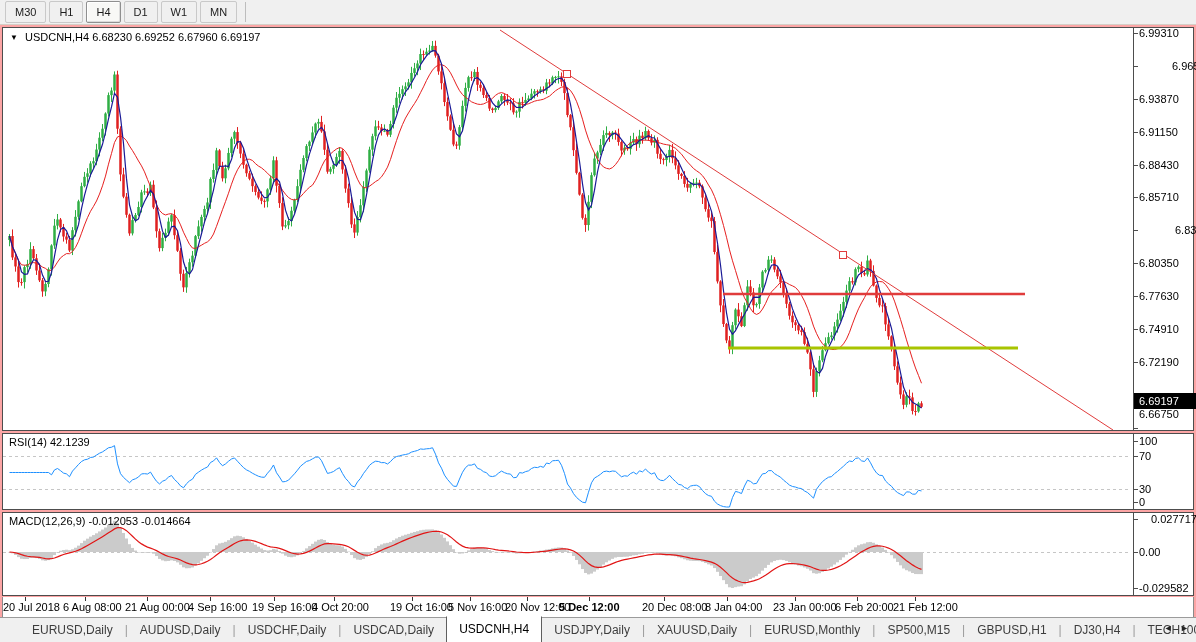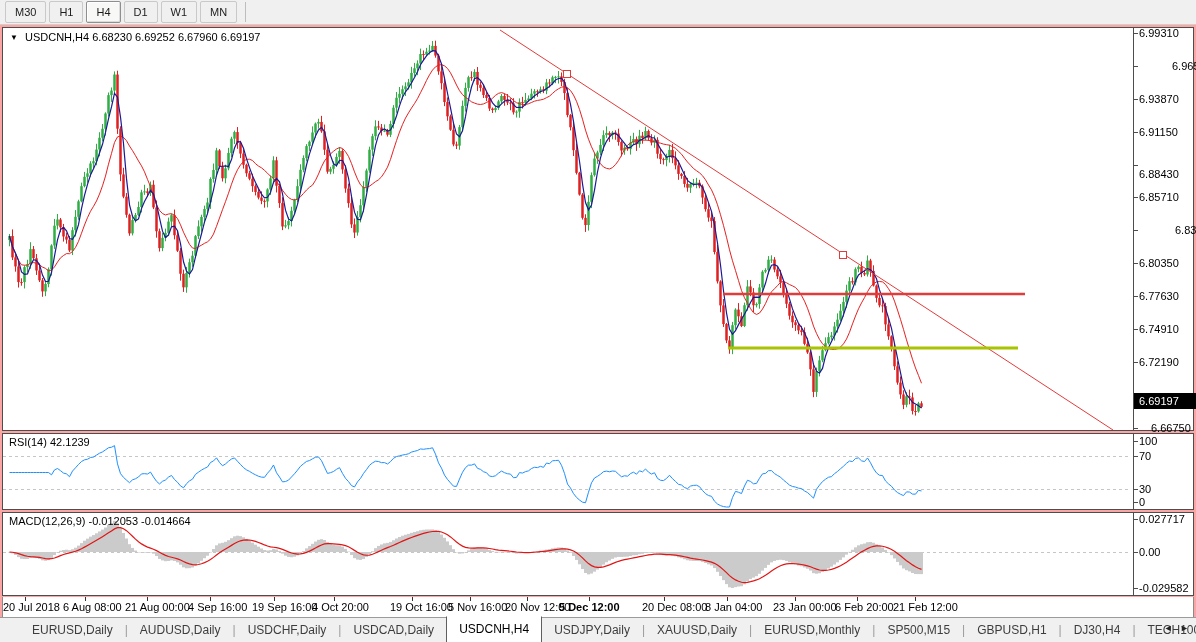--- a/index.html
+++ b/index.html
@@ -1090,33 +1090,33 @@
       <div class="tab">TECH100,H1</div>
     </div>
   <div class="tab-arrows">
     <span>◄</span>
     <span>►</span>
   </div>
 <div class="axis-label" style="top: 33px;">6.99310</div>
     <div class="axis-label" style="top: 66px; padding-left: 33px;">6.96590</div>
     <div class="axis-label" style="top: 99px;">6.93870</div>
     <div class="axis-label" style="top: 132px;">6.91150</div>
-    <div class="axis-label" style="top: 174px;">6.88430</div>
+    <div class="axis-label" style="top: 165px;">6.88430</div>
     <div class="axis-label" style="top: 197px;">6.85710</div>
     <div class="axis-label" style="top: 230px; padding-left: 36px;">6.83070</div>
     <div class="axis-label" style="top: 263px;">6.80350</div>
     <div class="axis-label" style="top: 296px;">6.77630</div>
     <div class="axis-label" style="top: 329px;">6.74910</div>
     <div class="axis-label" style="top: 362px;">6.72190</div>
-    <div class="axis-label" style="top: 428px; margin-left: 12px;">6.66750</div>
+    <div class="axis-label" style="top: 414px;">6.66750</div>
     <div class="axis-label" style="top: 441px;">100</div>
     <div class="axis-label" style="top: 456px;">70</div>
     <div class="axis-label" style="top: 489px;">30</div>
     <div class="axis-label" style="top: 502px;">0</div>
-    <div class="axis-label" style="top: 519px;">0.027717</div>
+    <div class="axis-label" style="top: 519px; margin-left: 12px;">0.027717</div>
     <div class="axis-label" style="top: 552px;">0.00</div>
     <div class="axis-label" style="top: 588px;">-0.029582</div>
     <div class="time-label" style="left: 3px;">20 Jul 2018</div>
     <div class="time-label" style="left: 63px;">6 Aug 08:00</div>
     <div class="time-label" style="left: 125px;">21 Aug 00:00</div>
     <div class="time-label" style="left: 188px;">4 Sep 16:00</div>
     <div class="time-label" style="left: 252px;">19 Sep 16:00</div>
     <div class="time-label" style="left: 312px;">4 Oct 20:00</div>
     <div class="time-label" style="left: 390px;">19 Oct 16:00</div>
     <div class="time-label" style="left: 448px;">5 Nov 16:00</div>

